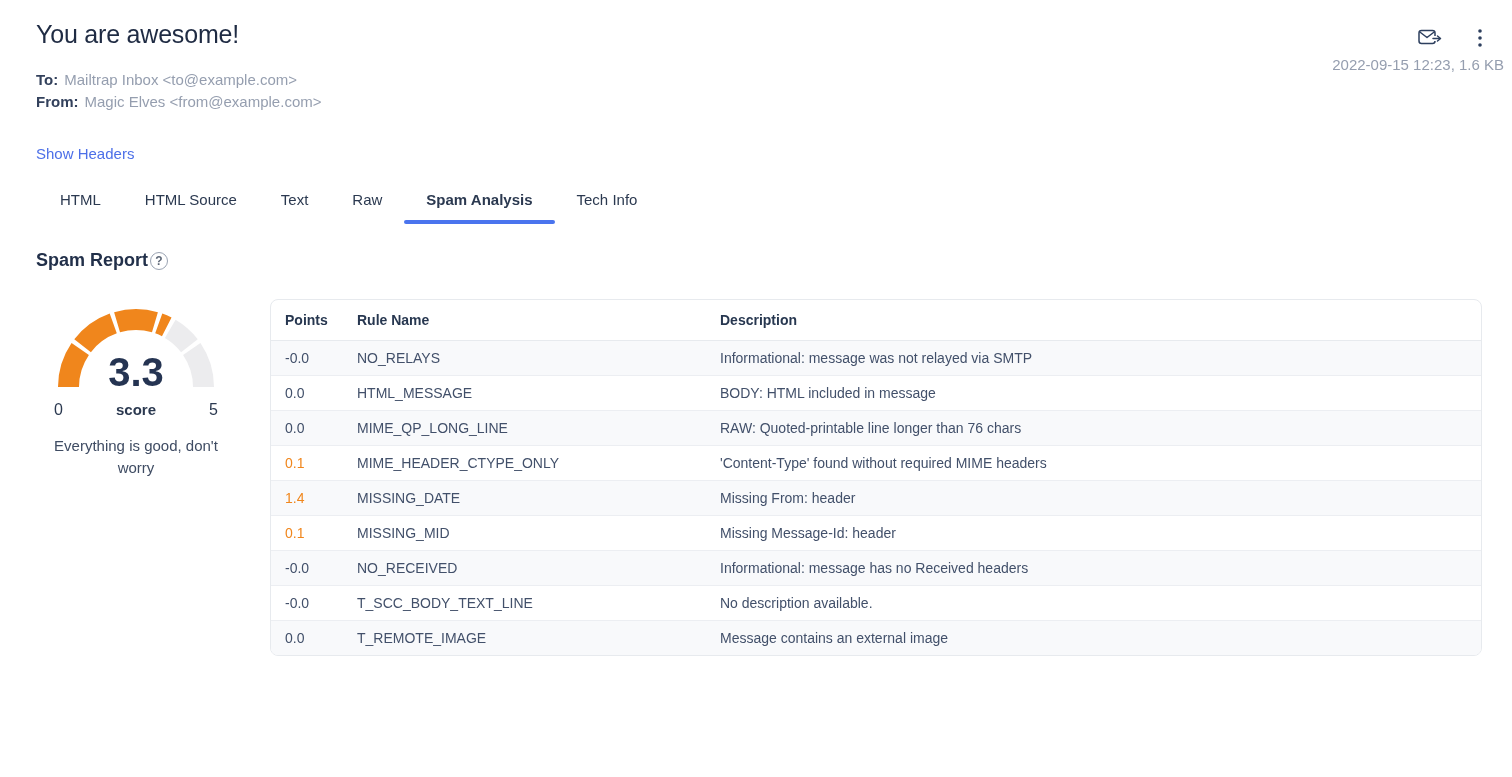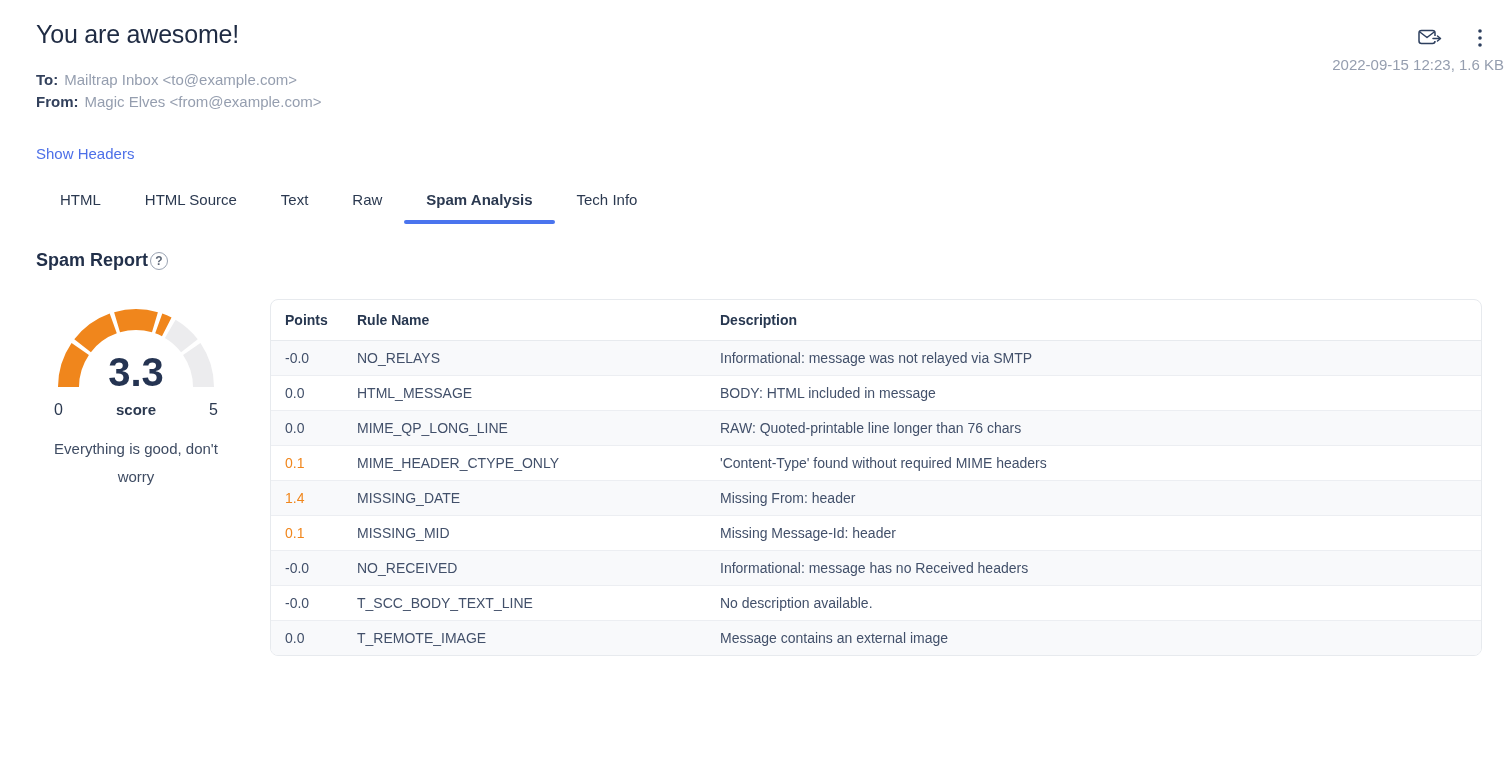--- a/index.html
+++ b/index.html
@@ -55,21 +55,21 @@
   .report-body{display:flex;align-items:flex-start;margin-top:28px;padding-right:30px;}
 
   
   .gauge-col{width:200px;flex:none;text-align:center;padding-top:8px;}
   .gauge{position:relative;width:160px;height:82px;margin:0 auto;}
   .gauge svg{display:block;}
   .gauge-score{position:absolute;left:0;right:0;bottom:-6px;font-size:40px;font-weight:700;color:#253452;}
   .gauge-labels{display:flex;justify-content:space-between;align-items:baseline;width:164px;margin:12px auto 0;}
   .gauge-min,.gauge-max{font-size:16px;color:#2B3950;}
   .gauge-score-label{font-size:15px;font-weight:700;color:#2B3950;}
-  .gauge-message{width:196px;margin:16px auto 0;font-size:15px;line-height:28px;color:#3F4C63;}
+  .gauge-message{width:196px;margin:16px auto 0;font-size:15px;line-height:22px;color:#3F4C63;}
 
   
   .table-wrap{flex:1;margin-left:34px;border:1px solid var(--border);border-radius:8px;overflow:hidden;background:#fff;}
   table{width:100%;border-collapse:collapse;font-size:14px;table-layout:fixed;}
   col.c-points{width:72px;}
   col.c-rule{width:363px;}
   th{text-align:left;padding:12px 14px;font-weight:700;color:#273750;border-bottom:1px solid var(--border);}
   td{padding:9px 14px;color:var(--slate);border-bottom:1px solid var(--row-border);overflow:hidden;white-space:nowrap;}
   tbody tr:nth-child(odd){background:var(--stripe);}
   tbody tr:last-child td{border-bottom:none;}

